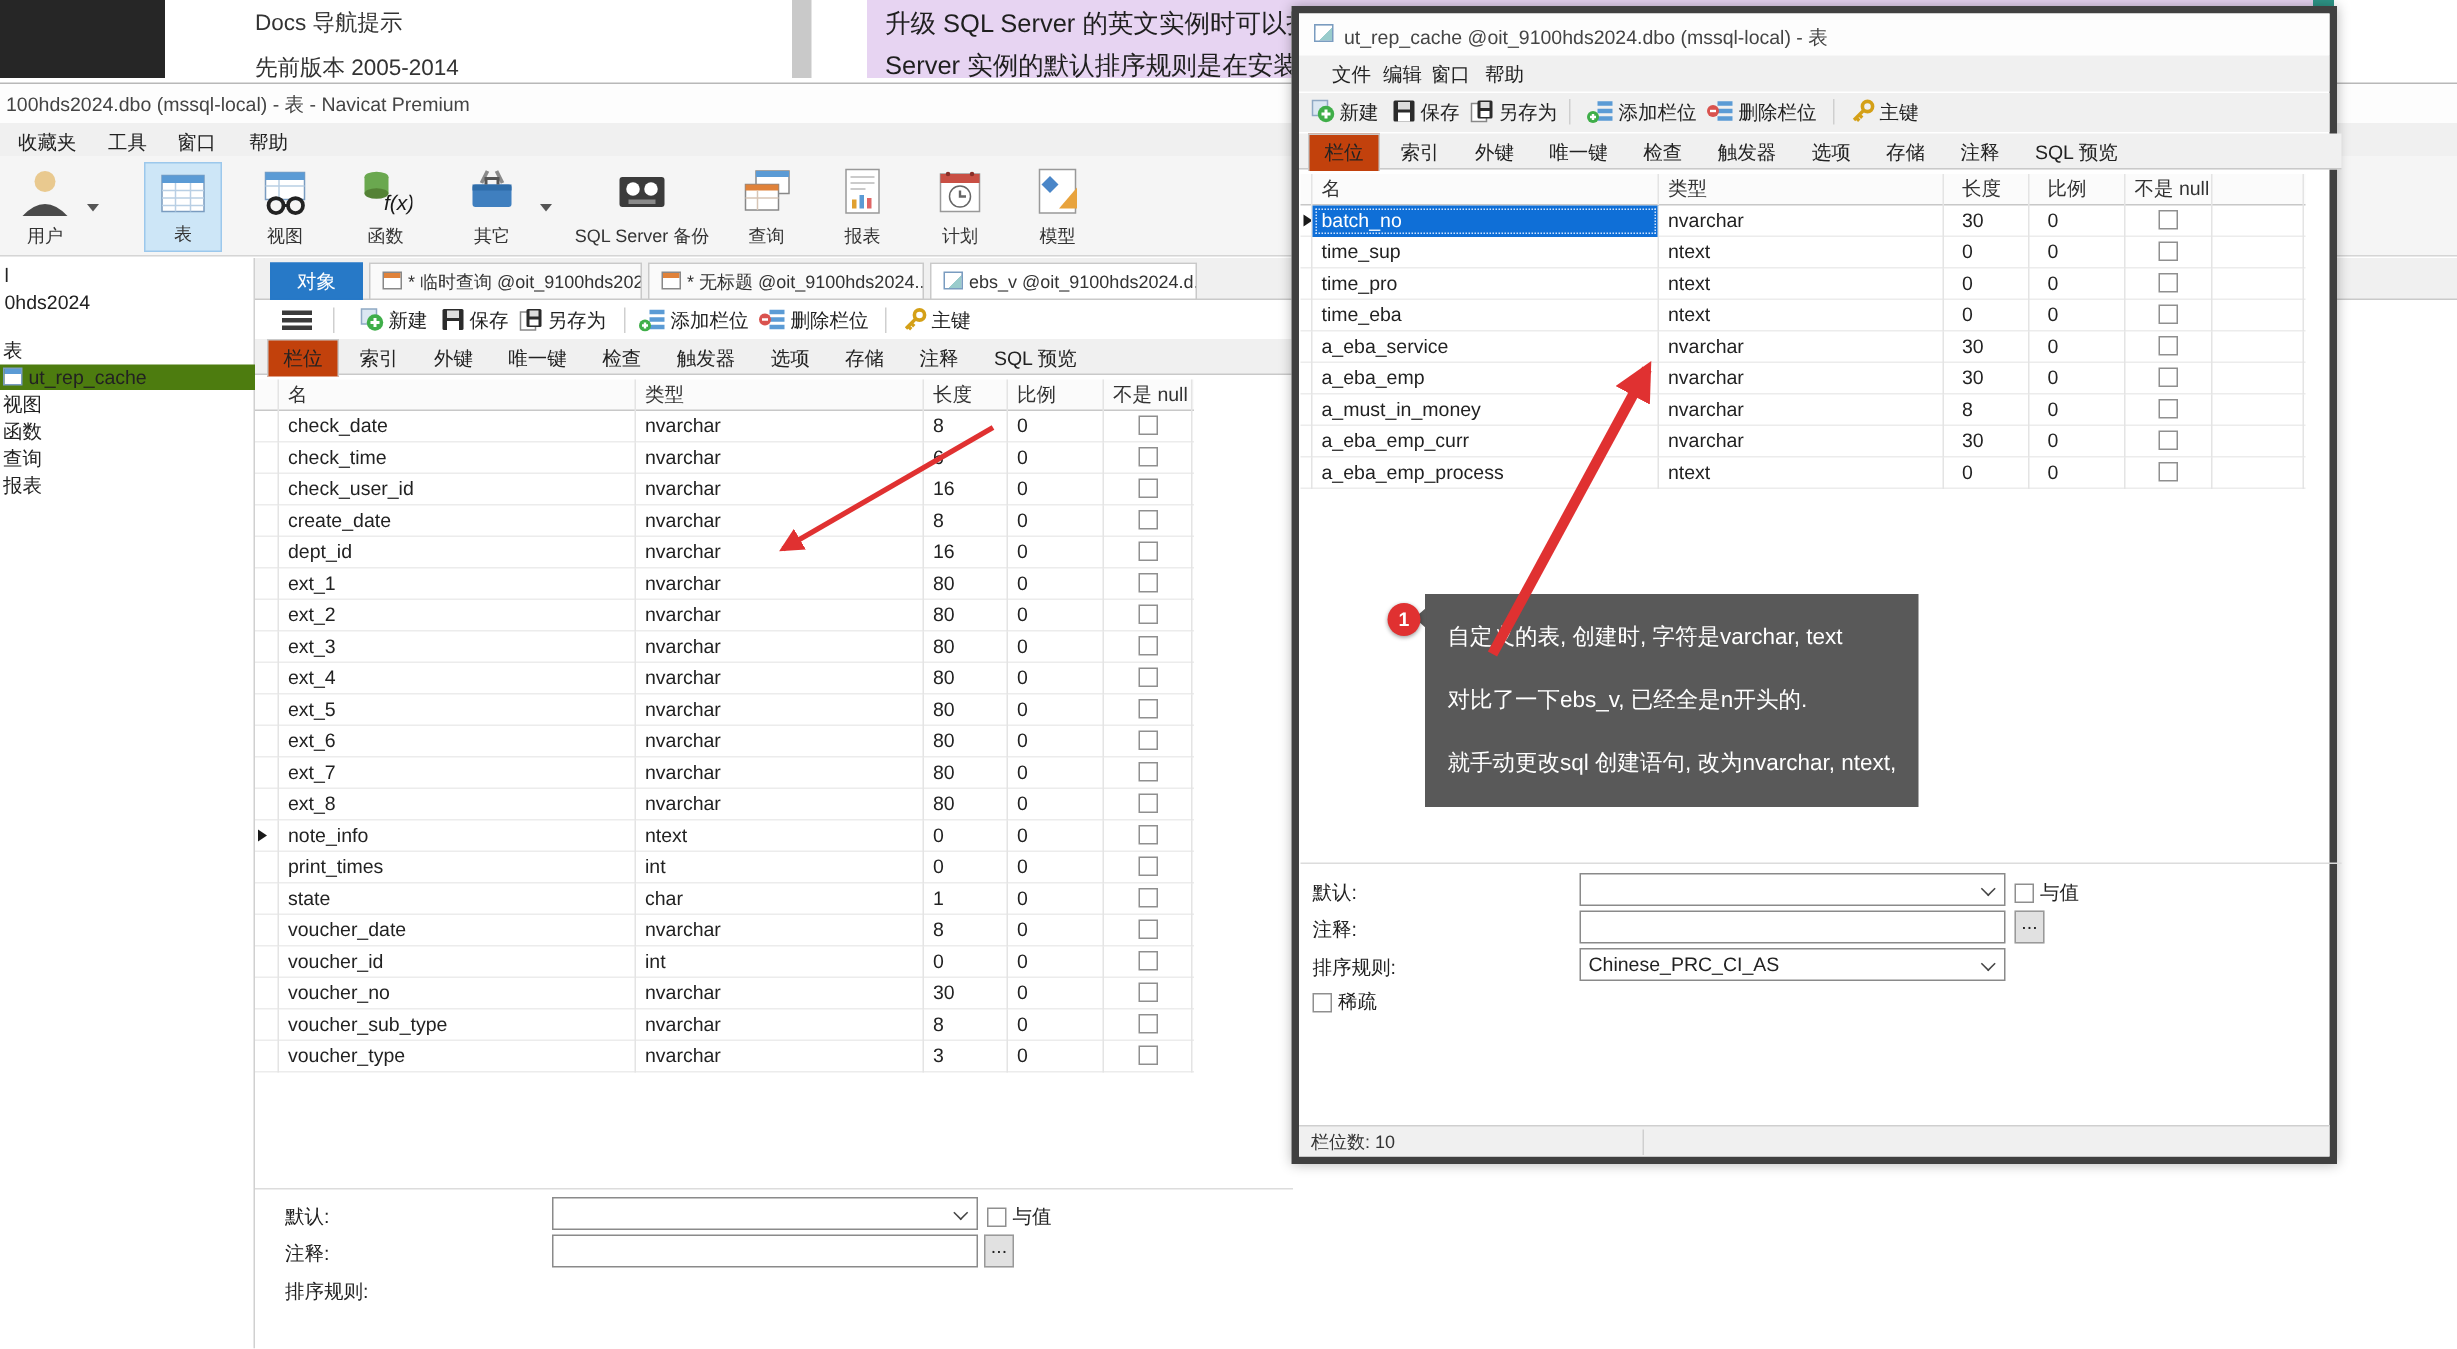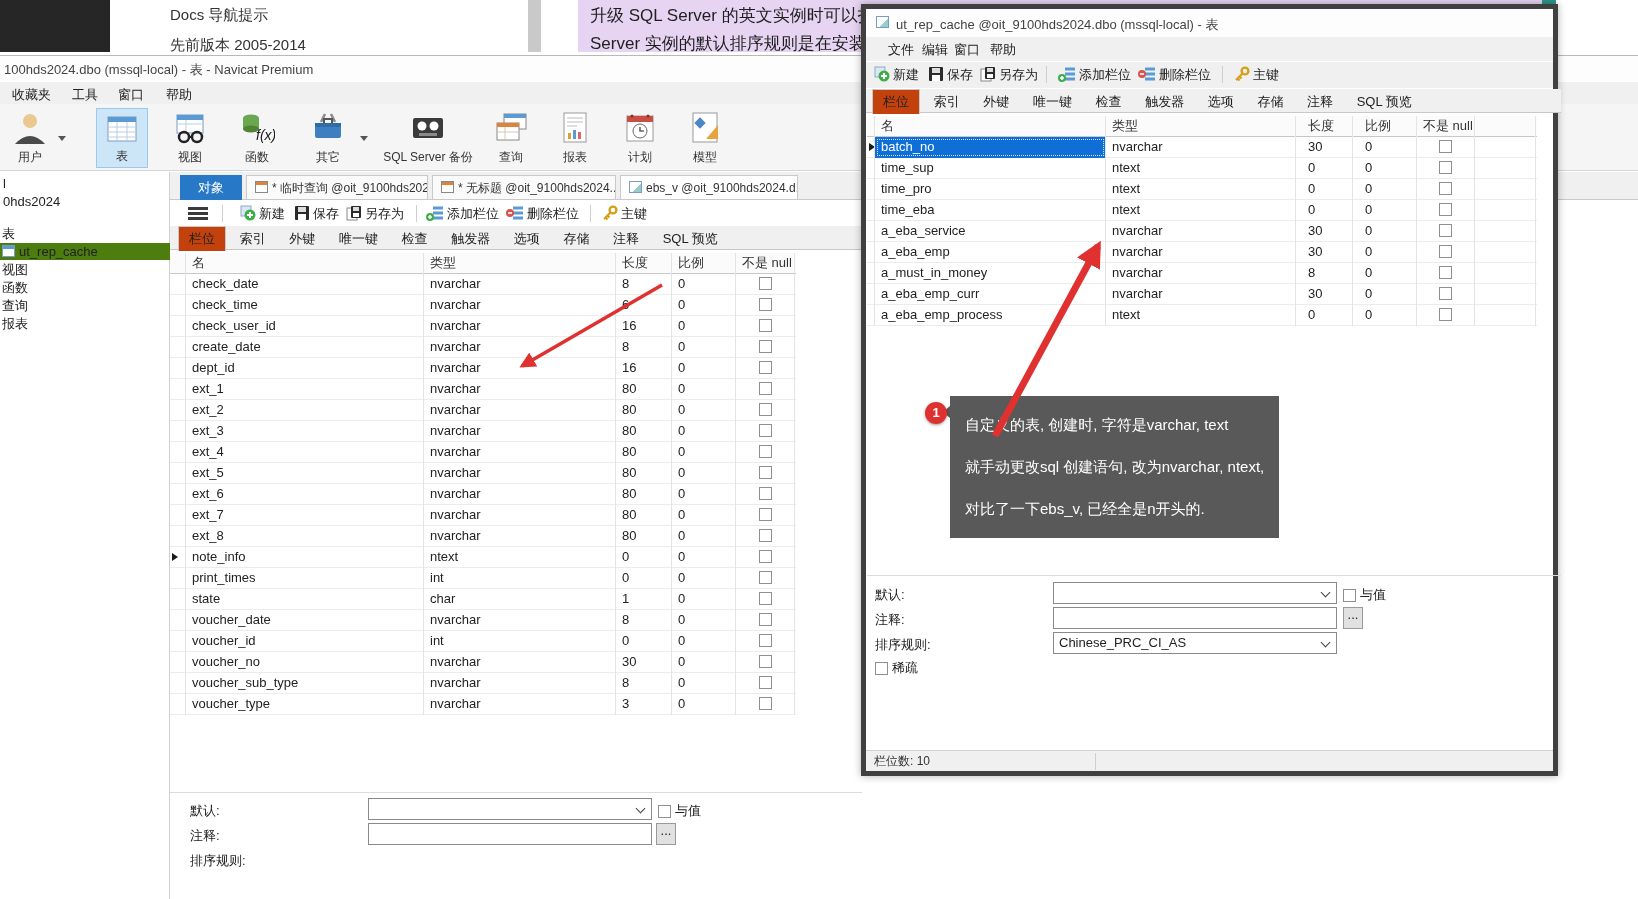--- a/index.html
+++ b/index.html
@@ -427,22 +427,22 @@
 
   <div class="statusbar">
     <span class="txt">栏位数: 10</span>
     <span class="div"></span>
   </div>
 </div>
 
 <div class="tooltip">
   <span class="notch"></span>
   <div>自定义的表, 创建时, 字符是varchar, text</div>
+  <div>对比了一下ebs_v, 已经全是n开头的.</div>
   <div>就手动更改sql 创建语句, 改为nvarchar, ntext,</div>
-  <div>对比了一下ebs_v, 已经全是n开头的.</div>
 </div>
 <svg class="abs" width="1638" height="899" style="left:0;top:0;z-index:70;pointer-events:none">
   <defs>
     <marker id="ah1" markerUnits="userSpaceOnUse" markerWidth="18" markerHeight="16" refX="13" refY="8" orient="auto">
         <path d="M0,0 L16,8 L0,16 z" class="redfill"></path>
       </marker>
     <marker id="ah2" markerUnits="userSpaceOnUse" markerWidth="28" markerHeight="26" refX="20" refY="13" orient="auto">
         <path d="M0,0 L26,13 L0,26 z" class="redfill"></path>
       </marker>
   </defs>

